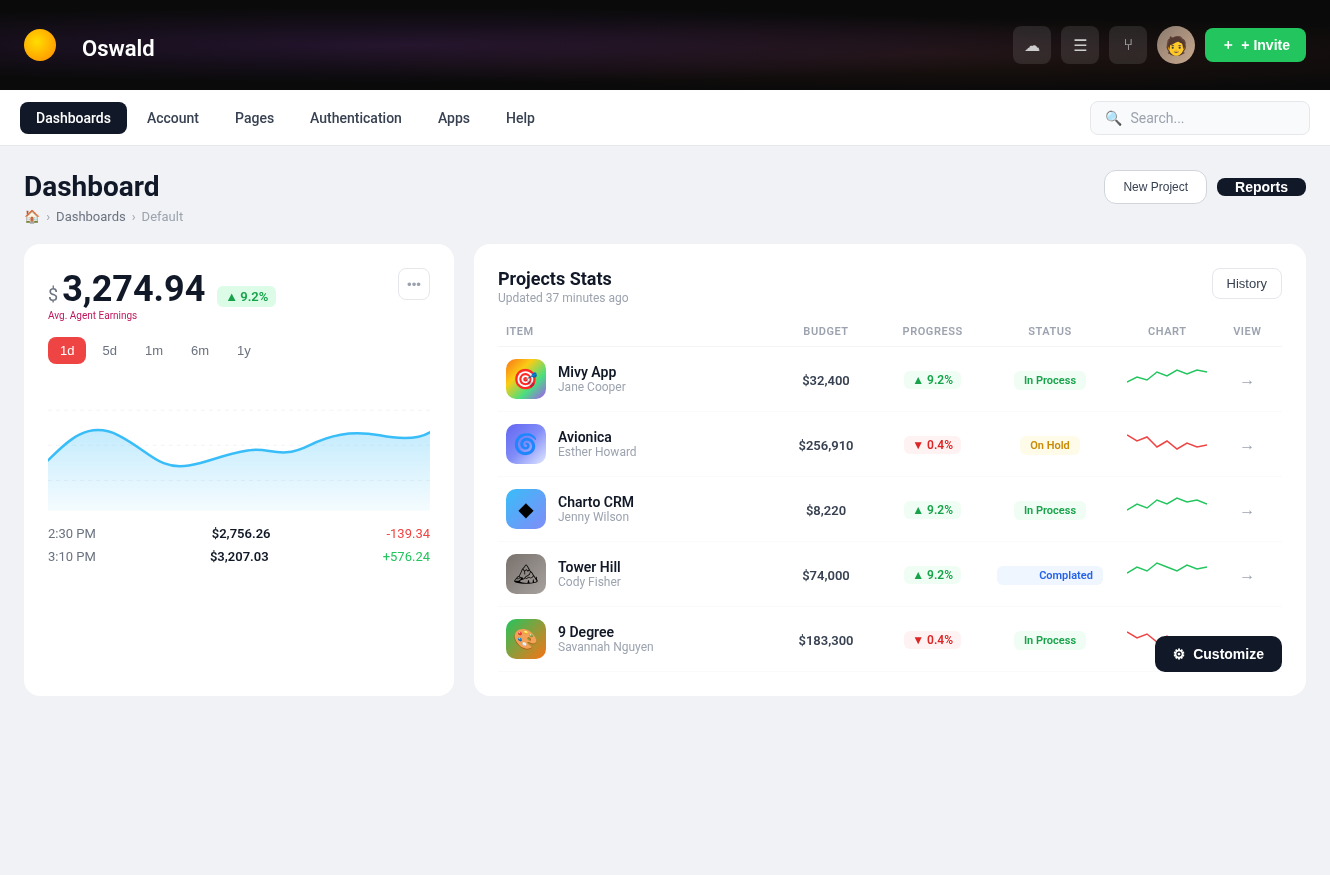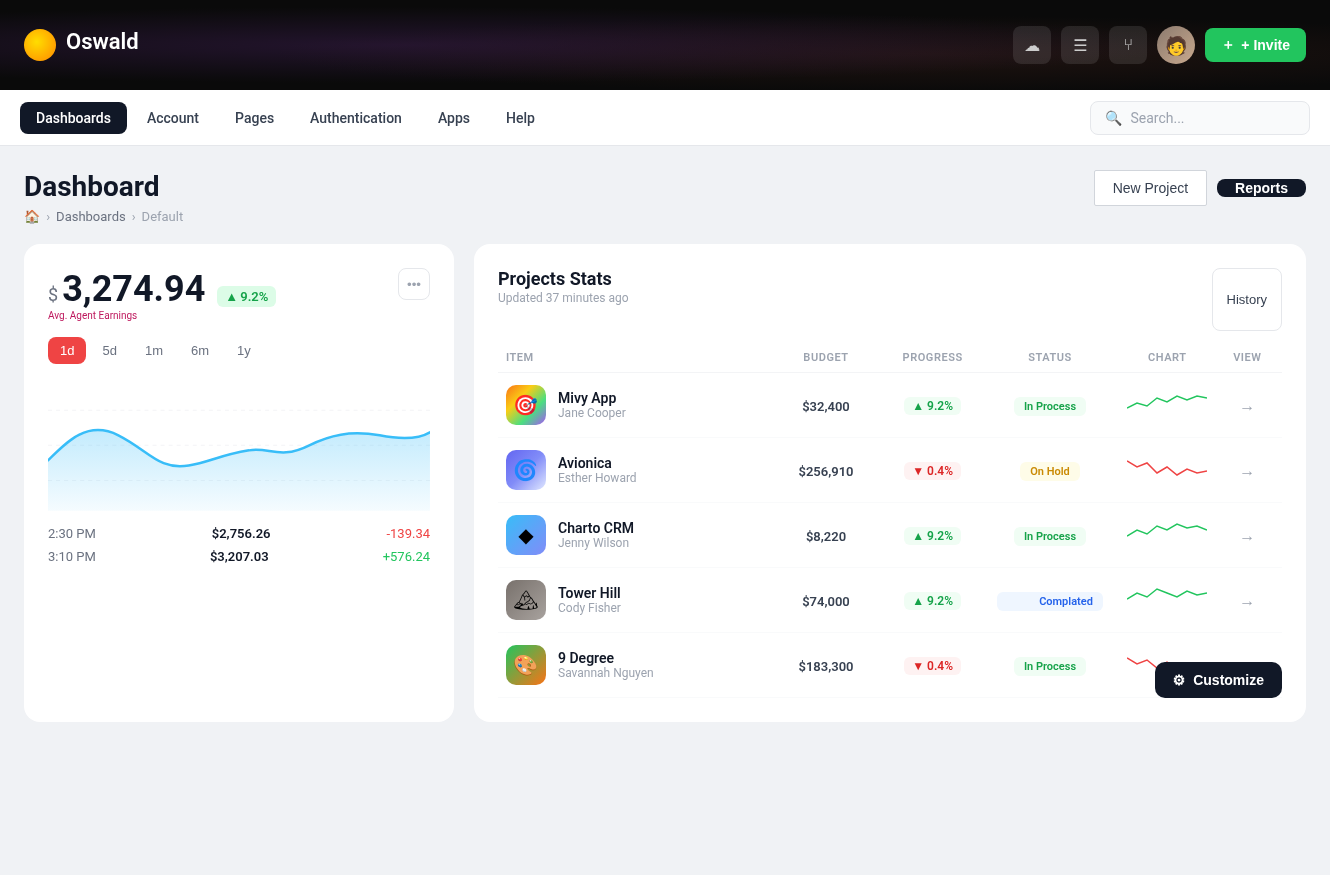--- a/index.html
+++ b/index.html
@@ -18,22 +18,22 @@
     .top-bar::before {
       content: '';
       position: absolute;
       left: 0; top: 0; right: 0; bottom: 0;
       background: radial-gradient(ellipse at 30% 50%, rgba(60,30,80,0.5) 0%, transparent 60%),
                   radial-gradient(ellipse at 70% 60%, rgba(80,40,30,0.3) 0%, transparent 50%);
       pointer-events: none;
     }
     .logo-area {
       display: flex;
-      align-items: flex-start;
-      gap: 10px;
+      align-items: flex-end;
+      gap: 26px;
       z-index: 1;
     }
     .logo-circle {
       width: 32px; height: 32px;
       background: radial-gradient(circle at 40% 40%, #ffdd00, #ff8800);
       border-radius: 50%;
     }
     .logo-text {
       color: #fff;
       font-size: 22px;
@@ -140,23 +140,23 @@
     .breadcrumb a { color: #6b7280; text-decoration: none; }
     .breadcrumb span { color: #9ca3af; }
     .page-actions {
       display: flex;
       gap: 10px;
       align-items: center;
     }
     .btn-new-project {
       background: #fff;
       border: 1px solid #d1d5db;
-      border-radius: 2px;
+      border-radius: 12px;
       padding: 9px 18px;
-      font-size: 14px;
+      font-size: 12px;
       font-weight: 500;
       color: #374151;
       cursor: pointer;
     }
     .btn-reports {
       background: #111827;
       border: none;
       border-radius: 8px;
       padding: 1px 18px;
       font-size: 14px;
@@ -275,21 +275,21 @@
       justify-content: space-between;
       align-items: flex-start;
       margin-bottom: 20px;
     }
     .projects-title { font-size: 18px; font-weight: 700; color: #111827; }
     .projects-subtitle { font-size: 12px; color: #9ca3af; margin-top: 2px; }
     .history-btn {
       background: #fff;
       border: 1px solid #e5e7eb;
       border-radius: 8px;
-      padding: 23px 14px;
+      padding: 7px 14px;
       font-size: 13px;
       color: #374151;
       cursor: pointer;
     }
     .table-header {
       display: grid;
       grid-template-columns: 2.5fr 1fr 1fr 1.2fr 1fr 0.5fr;
       padding: 0 8px 8px;
       border-bottom: 1px solid #f3f4f6;
     }

